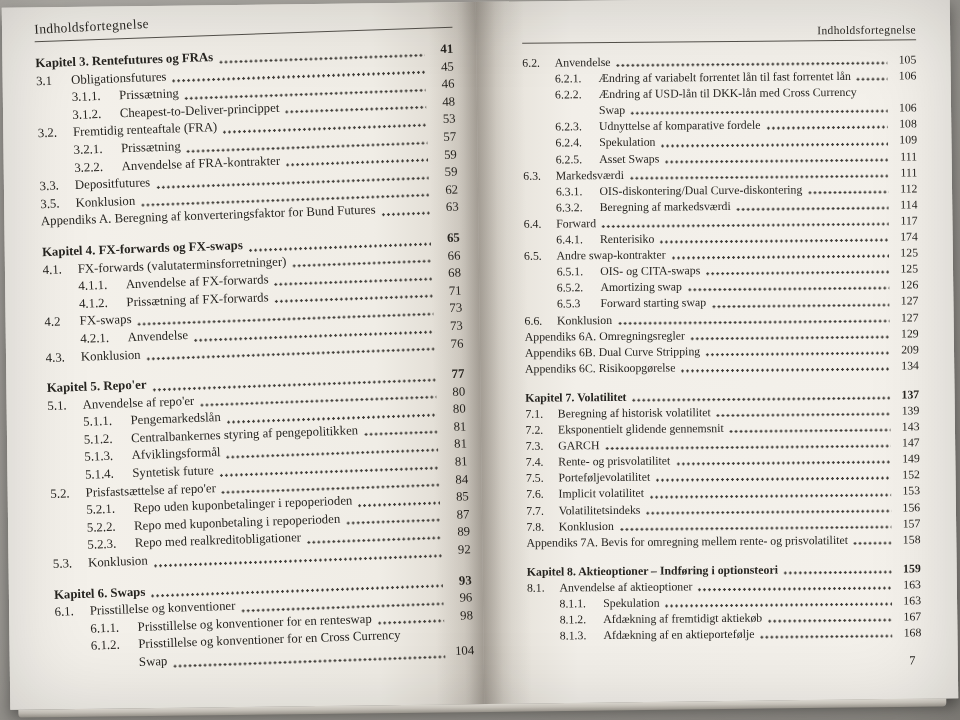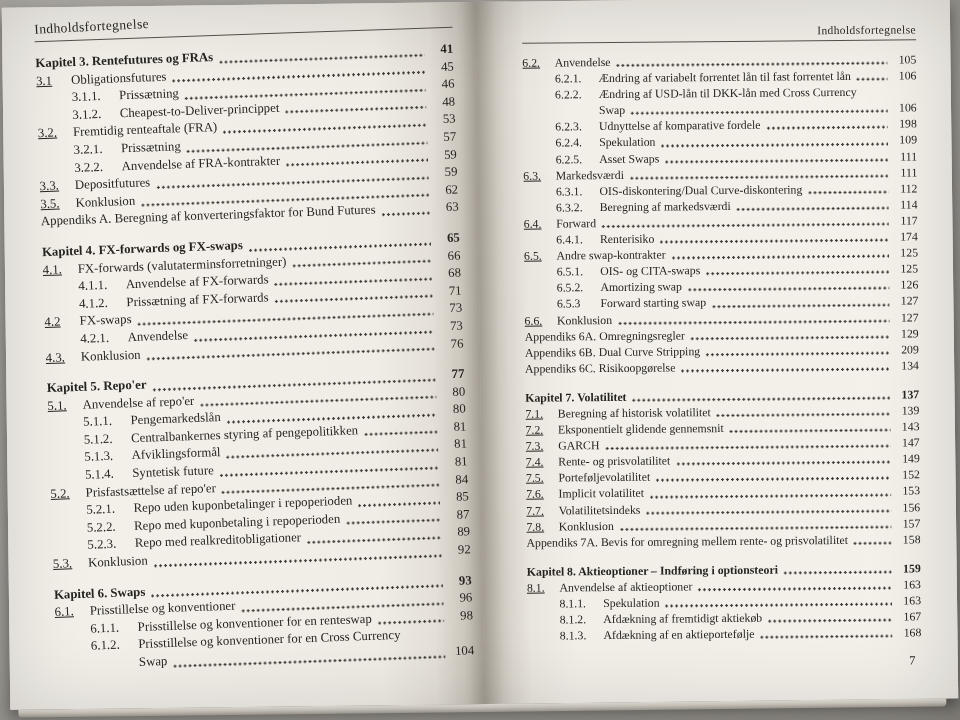--- a/index.html
+++ b/index.html
@@ -56,21 +56,21 @@
   .toc-right .row { line-height:16.1px; }
   .row .num   { flex:none; display:inline-block; }
   .row .label { flex:none; }
   .row .dots  {
     flex:1 1 8px; min-width:8px; margin:0 5px 3px 5px; height:3px; align-self:flex-end;
     background-image:radial-gradient(circle, #403d38 1.15px, transparent 1.45px);
     background-size:5px 3px; background-position:0 50%; background-repeat:repeat-x;
   }
   .row .page-num { flex:none; min-width:24px; text-align:right; }
   .row.ch { font-weight:bold; }
-  .row.l1 .num { width:2.75em;text-decoration:underline; }
+  .row.l1 .num { width:2.75em; }
   .row.l2 { padding-left:2.75em; }
   .row.l2 .num { width:3.7em; }
   .row.cont { padding-left:6.45em; }
   .row.pl { padding-left:0; }
   .gaprow { height:13px; }
 
   .folio { text-align:right; font-size:12.5px; margin-top:13px; padding-right:6px; }
 </style>
 </head>
 <body>
@@ -303,21 +303,21 @@
             </div>
             <div class="row cont">
               <span class="label">Swap</span>
               <span class="dots"></span>
               <span class="page-num">106</span>
             </div>
             <div class="row l2">
               <span class="num">6.2.3.</span>
               <span class="label">Udnyttelse af komparative fordele</span>
               <span class="dots"></span>
-              <span class="page-num">198</span>
+              <span class="page-num">108</span>
             </div>
             <div class="row l2">
               <span class="num">6.2.4.</span>
               <span class="label">Spekulation</span>
               <span class="dots"></span>
               <span class="page-num">109</span>
             </div>
             <div class="row l2">
               <span class="num">6.2.5.</span>
               <span class="label">Asset Swaps</span>

